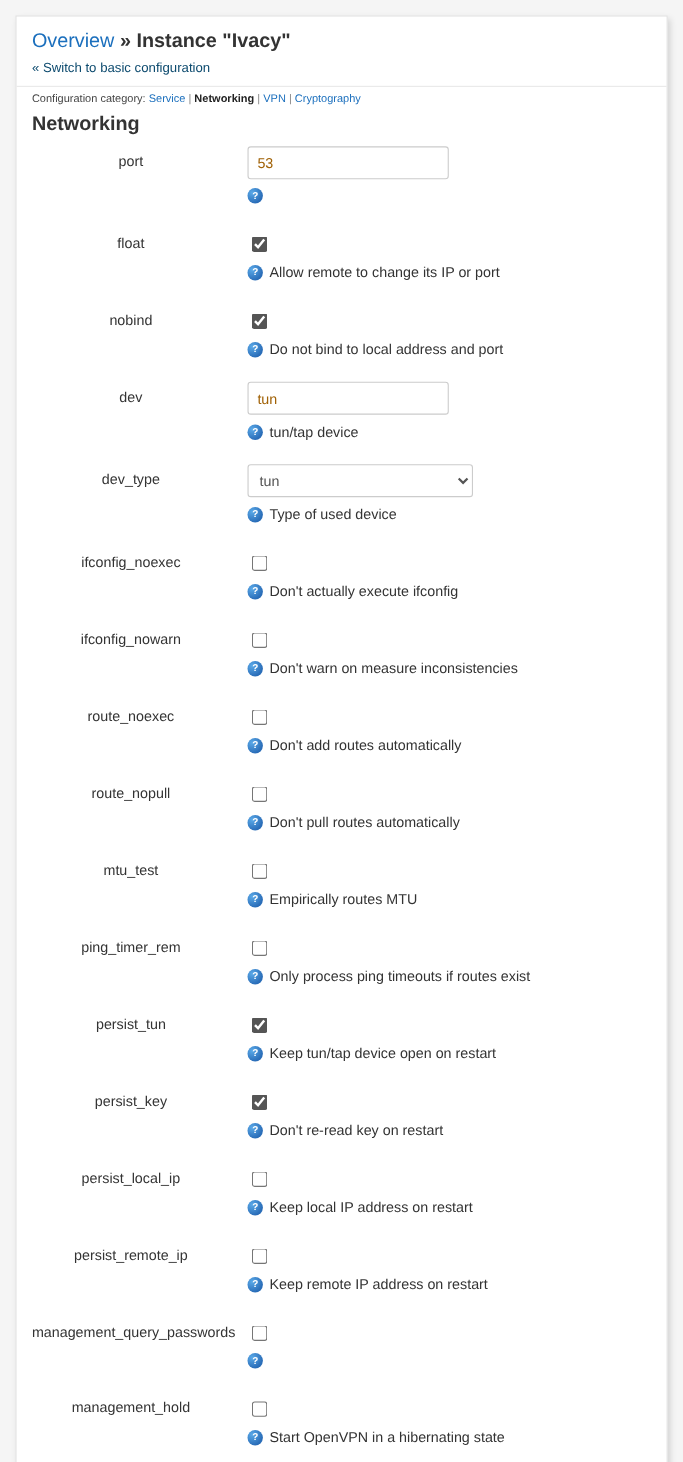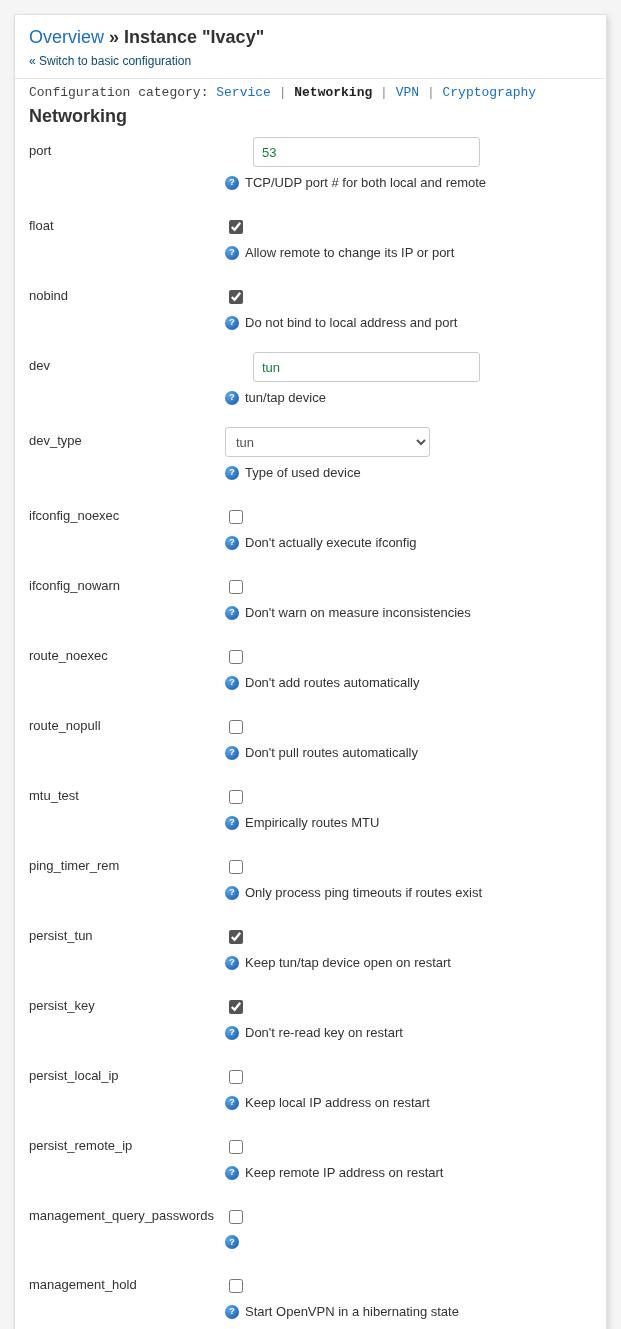--- a/index.html
+++ b/index.html
@@ -34,59 +34,57 @@
   }
   .switch-link {
     color: #0c4a6e;
     font-size: 12px;
     text-decoration: none;
     display: inline-block;
     margin-top: 2px;
   }
   .catrow {
     padding: 6px 14px 2px 14px;
-    font-size: 13px;
-    font-family: Liberation Mono, monospace;
+    font-size: 10px;
   }
   .catrow .lbl { color: #444; }
   .catrow a { color: #1b6fbd; text-decoration: none; }
   .catrow .sep { color: #888; }
   .catrow .active { color: #222; font-weight: bold; }
   .section-title {
     font-size: 18px;
     font-weight: bold;
     color: #333;
     padding: 4px 14px 8px 14px;
   }
   .form { padding: 2px 14px 12px 14px; }
   .row {
     display: flex;
     align-items: flex-start;
     margin-bottom: 22px;
   }
   .row .label {
     width: 196px;
     min-width: 196px;
-    text-align: left;
+    text-align: center;
     padding-right: 16px;
     padding-top: 6px;
     color: #333;
     font-size: 13px;
   }
   .row .field { flex: 1; }
   .text-input {
-    width: 227px;
+    width: 183px;
     height: 30px;
     border: 1px solid #ccc;
     border-radius: 3px;
     padding: 4px 8px;
     font-size: 13px;
-    color: #15803d;
+    color: #a16207;
     background: #fff;
-    margin-left: 28px;
   }
   .select-input {
     width: 205px;
     height: 30px;
     border: 1px solid #ccc;
     border-radius: 3px;
     padding: 4px 6px;
     font-size: 13px;
     color: #555;
     background: #fff;
@@ -136,21 +134,20 @@
     <span class="lbl">Configuration category: </span><span><a href="#">Service</a><span class="sep"> | </span><span class="active">Networking</span><span class="sep"> | </span><a href="#">VPN</a><span class="sep"> | </span><a href="#">Cryptography</a></span>
   </div>
 
   <div class="section-title">Networking</div>
 
   <div class="form">
       <div class="row">
         <div class="label">port</div>
         <div class="field"><input type="text" class="text-input" value="53" style=""><div class="help">
             <span class="help-icon">?</span>
-            <span>TCP/UDP port # for both local and remote</span>
           </div></div>
       </div>
       <div class="row">
         <div class="label">float</div>
         <div class="field"><input type="checkbox" class="checkbox-input" checked="" style=""><div class="help">
             <span class="help-icon">?</span>
             <span>Allow remote to change its IP or port</span>
           </div></div>
       </div>
       <div class="row">

